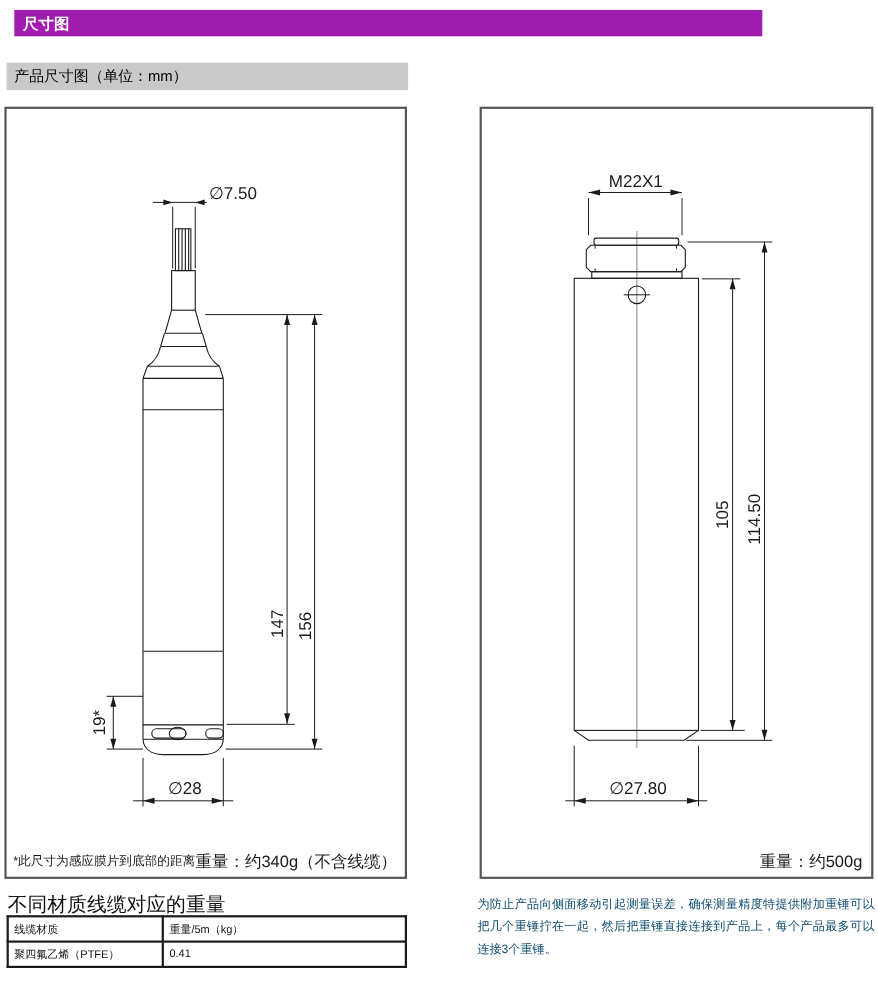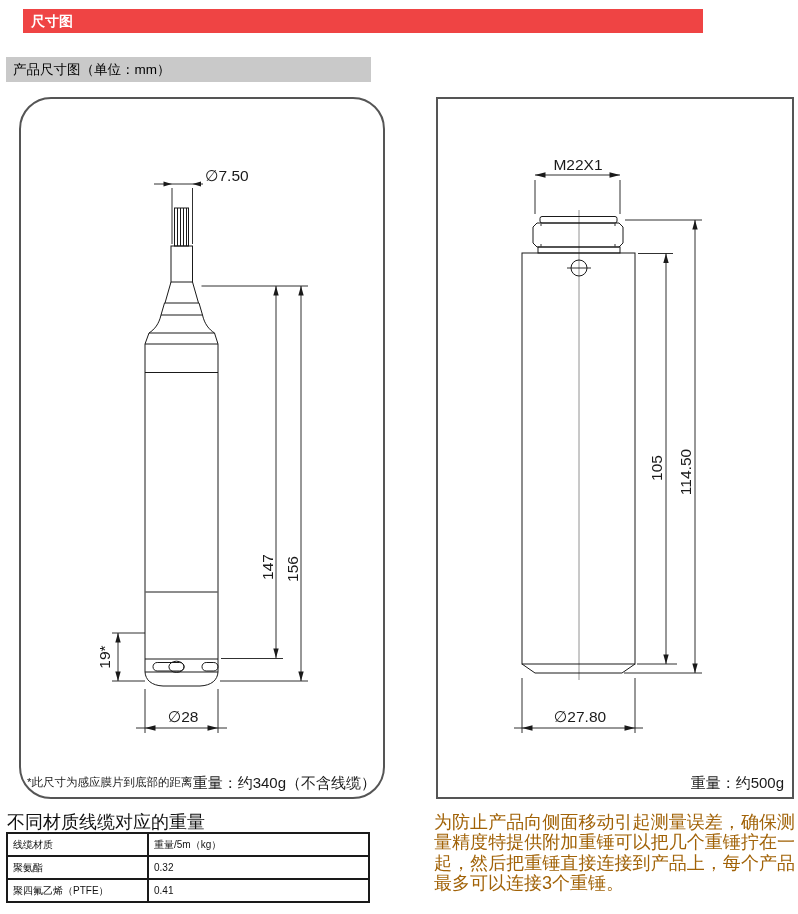--- a/index.html
+++ b/index.html
@@ -1,33 +1,33 @@
 <!DOCTYPE html>
 <html><head>
 <meta charset="utf-8">
 <style>
   html,body{margin:0;padding:0;background:#fff;}
   .page{
     position:relative;width:798px;height:914px;background:#fff;overflow:hidden;
     font-family:"Liberation Sans","DejaVu Sans",sans-serif;color:#111;
   }
   .top-bar{
-    position:absolute;left:23px;top:9px;width:680px;height:24px;background:#ef4444;
+    position:absolute;left:13px;top:9px;width:680px;height:24px;background:#a21caf;
     color:#fff;font-size:14px;font-weight:bold;line-height:24px;padding-left:8px;box-sizing:border-box;
   }
   .section-bar{
     position:absolute;top:57px;height:25px;background:#c9c9c9;color:#000000;
     font-size:13.5px;line-height:25px;padding-left:7px;box-sizing:border-box;
   }
   #bar-left{left:6px;width:365px;}
   #bar-right{left:433px;width:361px;}
   .panel{
     position:absolute;top:97px;height:702px;border:2px solid #555;background:#fff;box-sizing:border-box;
   }
-  #panel-left{left:19px;width:366px;border-radius:32px;}
+  #panel-left{left:4px;width:366px;}
   #panel-right{left:436px;width:358px;}
   .panel svg{position:absolute;left:0;top:0;}
   svg{display:block;}
   svg path,svg rect,svg circle,svg ellipse{fill:none;stroke:#1a1a1a;stroke-width:1;}
   svg .thin{stroke-width:0.9;}
   svg .center{stroke:#777;stroke-width:0.8;}
   svg .arrow{fill:#1a1a1a;stroke:none;}
   svg text{fill:#1a1a1a;stroke:none;font-family:"Liberation Sans","DejaVu Sans",sans-serif;}
   .dim-t{font-size:15.5px;}
   .note-t{font-size:15px;}
@@ -35,22 +35,22 @@
   .table-title{position:absolute;left:7px;top:810px;font-size:18px;}
   table.cable{
     position:absolute;left:6px;top:832px;border-collapse:collapse;font-size:10px;padding-left:40px;
   }
   table.cable td{
     border:2px solid #1a1a1a;height:21px;padding:0 4px 0 5px;font-weight:normal;
   }
   td.c1{width:130px;}
   td.c2{width:210px;}
   .usage-note{
-    position:absolute;left:434px;top:812px;width:361px;font-size:18px;line-height:20.3px;
-    color:#a16207;text-align:justify;
+    position:absolute;left:434px;top:812px;width:361px;font-size:11px;line-height:20.3px;
+    color:#0c4a6e;text-align:justify;
   }
 </style>
 </head>
 <body>
 
 <div class="page">
 
   <div class="top-bar">
     <span>尺寸图</span>
   </div>
@@ -159,24 +159,20 @@
   </div>
 
   <div class="table-title">不同材质线缆对应的重量</div>
   <table class="cable">
     <tbody>
       <tr>
         <td class="c1">线缆材质</td>
         <td class="c2">重量/5m（kg）</td>
       </tr>
       <tr>
-        <td class="c1">聚氨酯</td>
-        <td class="c2">0.32</td>
-      </tr>
-      <tr>
         <td class="c1">聚四氟乙烯（PTFE）</td>
         <td class="c2">0.41</td>
       </tr>
     </tbody>
   </table>
 
   <div class="usage-note">为防止产品向侧面移动引起测量误差，确保测量精度特提供附加重锤可以把几个重锤拧在一起，然后把重锤直接连接到产品上，每个产品最多可以连接3个重锤。</div>
 
 </div>
 

